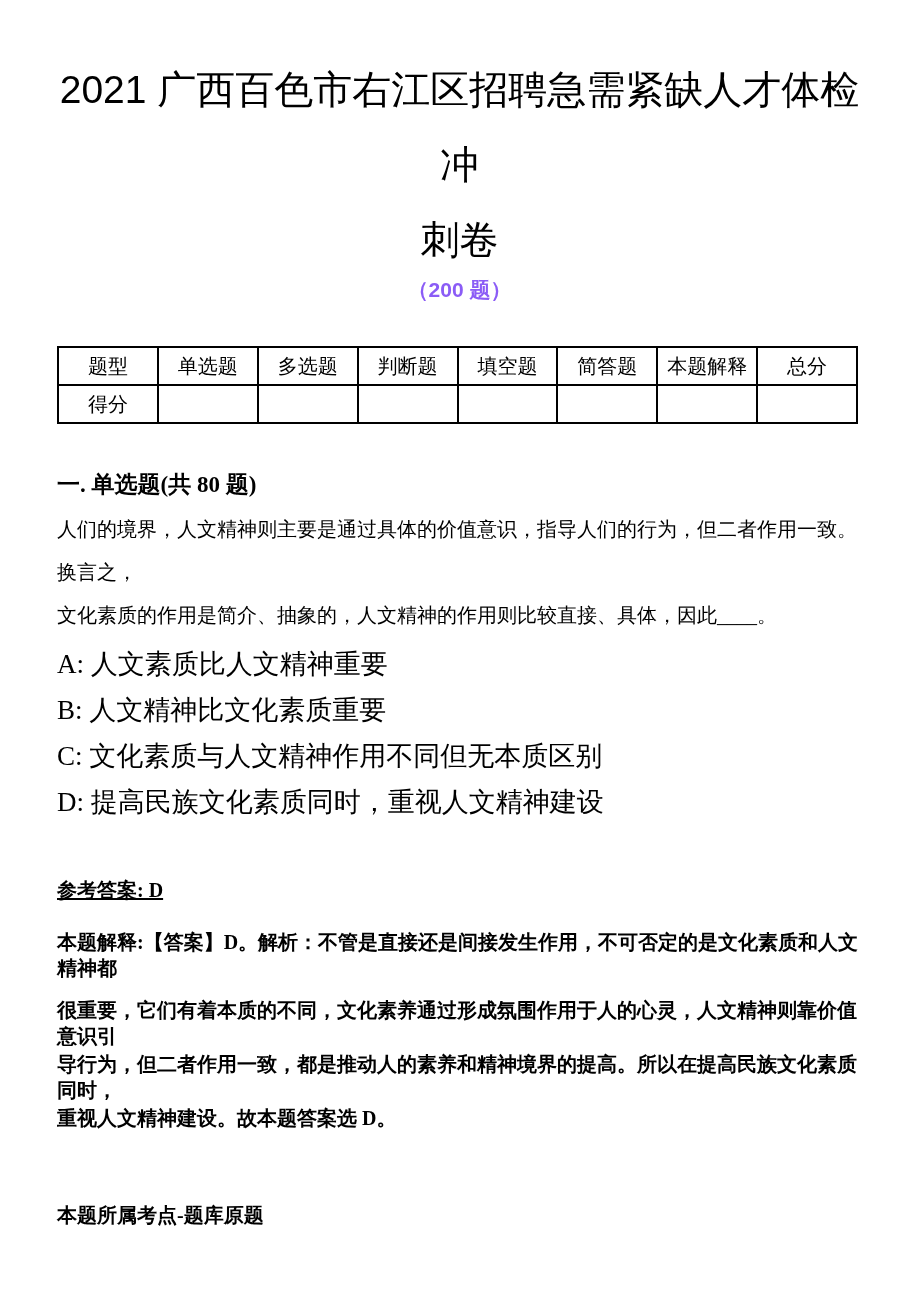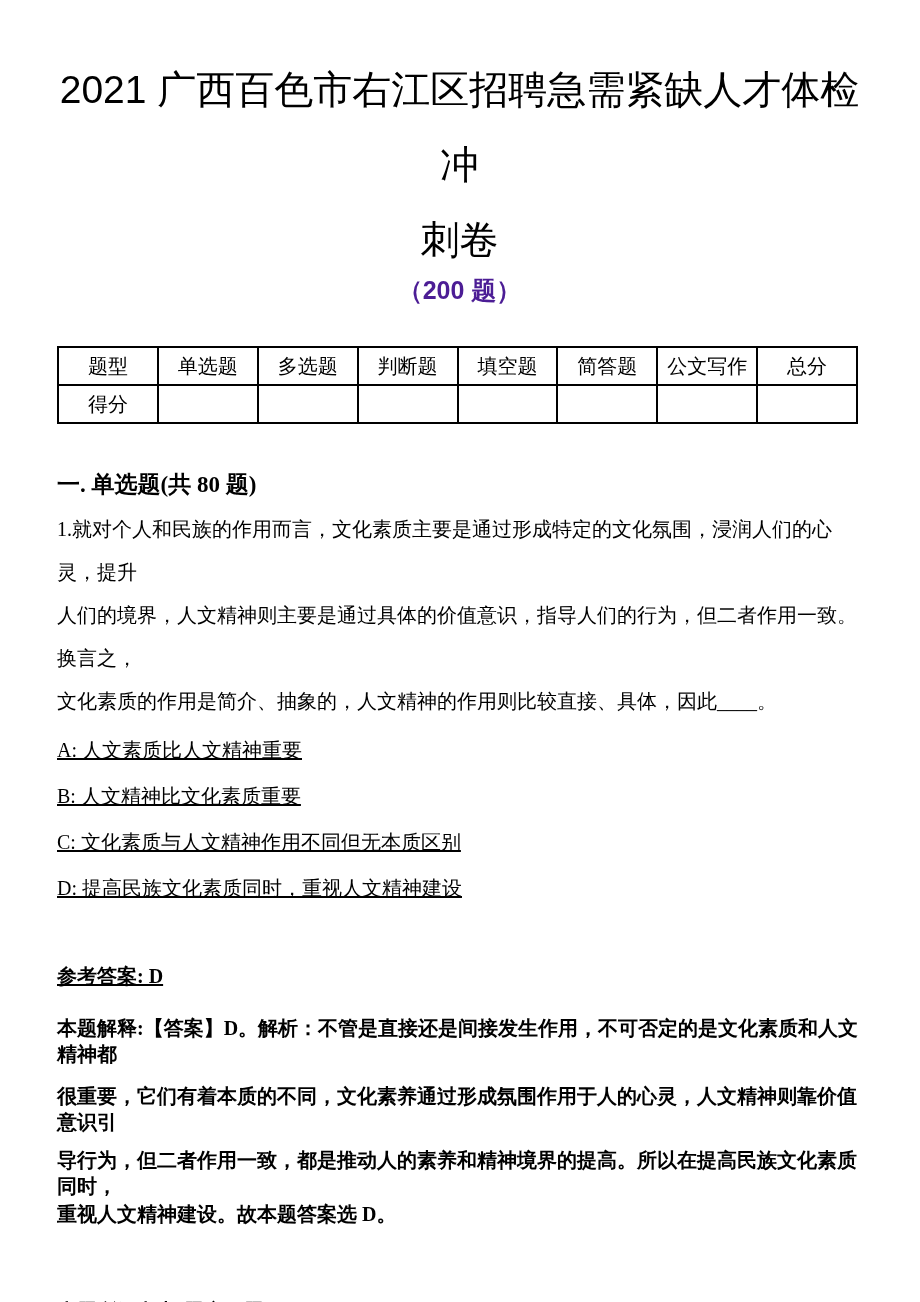--- a/index.html
+++ b/index.html
@@ -26,23 +26,23 @@
     font-family: "Liberation Sans", sans-serif;
     font-weight: normal;
     font-size: 39px;
     line-height: 75px;
     letter-spacing: 0px;
   }
   .doc-subtitle {
     text-align: center;
     font-family: "Liberation Sans", sans-serif;
     font-weight: bold;
-    font-size: 25px;
+    font-size: 21px;
     line-height: 26px;
-    color: #4c1d95;
+    color: #8b5cf6;
   }
   table.score-table {
     margin-top: 43px;
     border-collapse: collapse;
     table-layout: fixed;
     width: 801px;
     font-family: "Liberation Sans", sans-serif;
     font-size: 20px;
     padding-left: 18px;
   }
@@ -60,43 +60,42 @@
     font-size: 23px;
     font-weight: bold;
     line-height: 30px;
   }
   .q-para {
     margin-top: 8px;
     font-size: 20px;
     line-height: 43px;
   }
   .option {
-    font-size: 20px;
+    font-size: 27px;
     line-height: 26px;
     margin-top: 20px;
-    text-decoration: underline;
   }
   .option.first {
     margin-top: 14px;
   }
   .answer-line {
     margin-top: 62px;
     font-size: 20px;
     font-weight: bold;
     line-height: 26px;
     text-decoration: underline;
   }
   .expl-line {
     font-size: 20px;
     font-weight: bold;
     line-height: 26px;
   }
   .expl-line.l1 { margin-top: 26px; }
   .expl-line.l2 { margin-top: 16px; }
-  .expl-line.l3 { margin-top: 12px; }
+  .expl-line.l3 { margin-top: 2px; }
   .expl-line.l4 { margin-top: 2px; }
   .category-note {
     margin-top: 71px;
     font-size: 20px;
     font-weight: bold;
     line-height: 26px;
   }
 </style>
 </head>
 <body>
@@ -112,40 +111,39 @@
 
   <table class="score-table">
     <tbody>
       <tr>
         <td>题型</td>
         <td>单选题</td>
         <td>多选题</td>
         <td>判断题</td>
         <td>填空题</td>
         <td>简答题</td>
-        <td>公文写作</td>
+        <td>本题解释</td>
         <td>总分</td>
       </tr>
       <tr>
         <td>得分</td>
         <td></td>
         <td></td>
         <td></td>
         <td></td>
         <td></td>
         <td></td>
         <td></td>
       </tr>
     </tbody>
   </table>
 
   <div class="section-heading">一. 单选题(共 80 题)</div>
 
   <div class="q-para">
-    <div>1.就对个人和民族的作用而言，文化素质主要是通过形成特定的文化氛围，浸润人们的心灵，提升</div>
     <div>人们的境界，人文精神则主要是通过具体的价值意识，指导人们的行为，但二者作用一致。换言之，</div>
     <div>文化素质的作用是简介、抽象的，人文精神的作用则比较直接、具体，因此____。</div>
   </div>
 
   <div class="option first">A: 人文素质比人文精神重要</div>
   <div class="option">B: 人文精神比文化素质重要</div>
   <div class="option">C: 文化素质与人文精神作用不同但无本质区别</div>
   <div class="option">D: 提高民族文化素质同时，重视人文精神建设</div>
 
   <div class="answer-line">参考答案: D</div>

